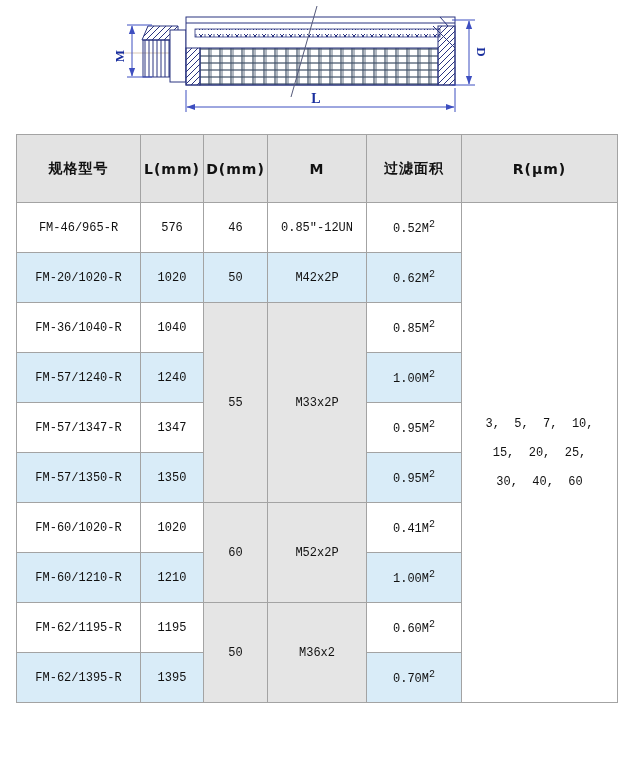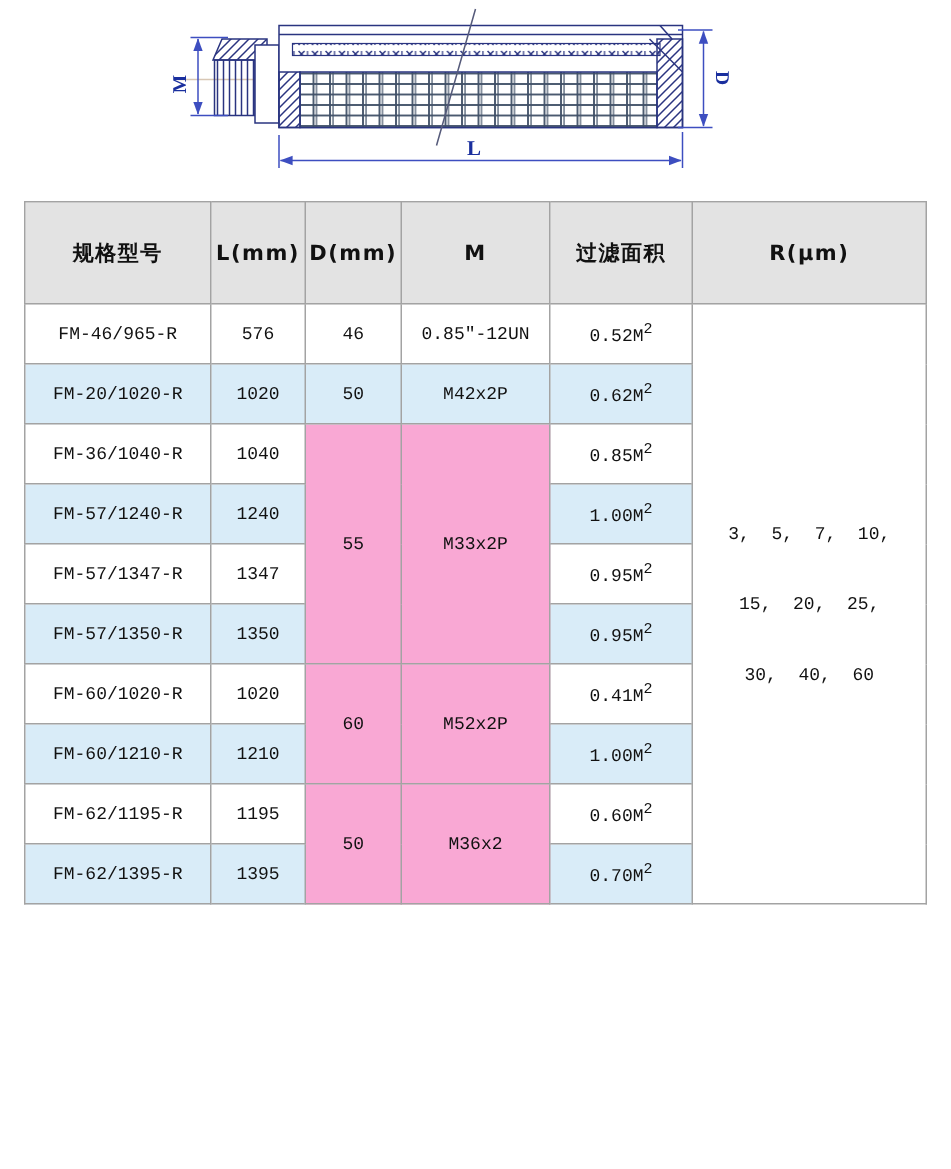--- a/index.html
+++ b/index.html
@@ -31,48 +31,48 @@
   .spec-table col.c-micron { width: 156px; }
 
   .spec-table th, .spec-table td {
     border: 1px solid #a3a3a3;
     text-align: center;
     vertical-align: middle;
     background: #ffffff;
     color: #111111;
   }
   .spec-table thead tr { height: 68px; }
-  .spec-table tbody tr { height: 40px; }
+  .spec-table tbody tr { height: 50px; }
 
   .spec-table th {
     background: #e3e3e3;
     font-family: "DejaVu Sans", "Liberation Sans", sans-serif;
     font-weight: bold;
     font-size: 14px;
     letter-spacing: 1px;
   }
   .spec-table td {
     font-family: "Liberation Mono", "DejaVu Sans Mono", monospace;
     font-size: 12px;
   }
   .spec-table tr.alt td { background: #d9ecf8; }
-  .spec-table td.merged { background: #f9a8d4; }
+  .spec-table td.merged { background: #e5e5e5; }
 
   .area-sup {
     font-size: 10px;
     vertical-align: 5px;
   }
   td.micron-cell {
     background: #ffffff;
     font-size: 12px;
   }
   .micron-line {
     white-space: pre;
     line-height: 1;
-    margin: 35px 0;
+    margin: 17px 0;
   }
 </style>
 </head>
 <body>
 
 <div class="drawing-wrap">
   <svg width="634" height="128" viewBox="0 0 634 128">
     <defs>
       <marker id="arr" viewBox="0 0 10 10" refX="9" refY="5" markerWidth="9" markerHeight="9" orient="auto-start-reverse">
         <path d="M0,1.5 L9.5,5 L0,8.5 z" fill="#3d4ec0"></path>

